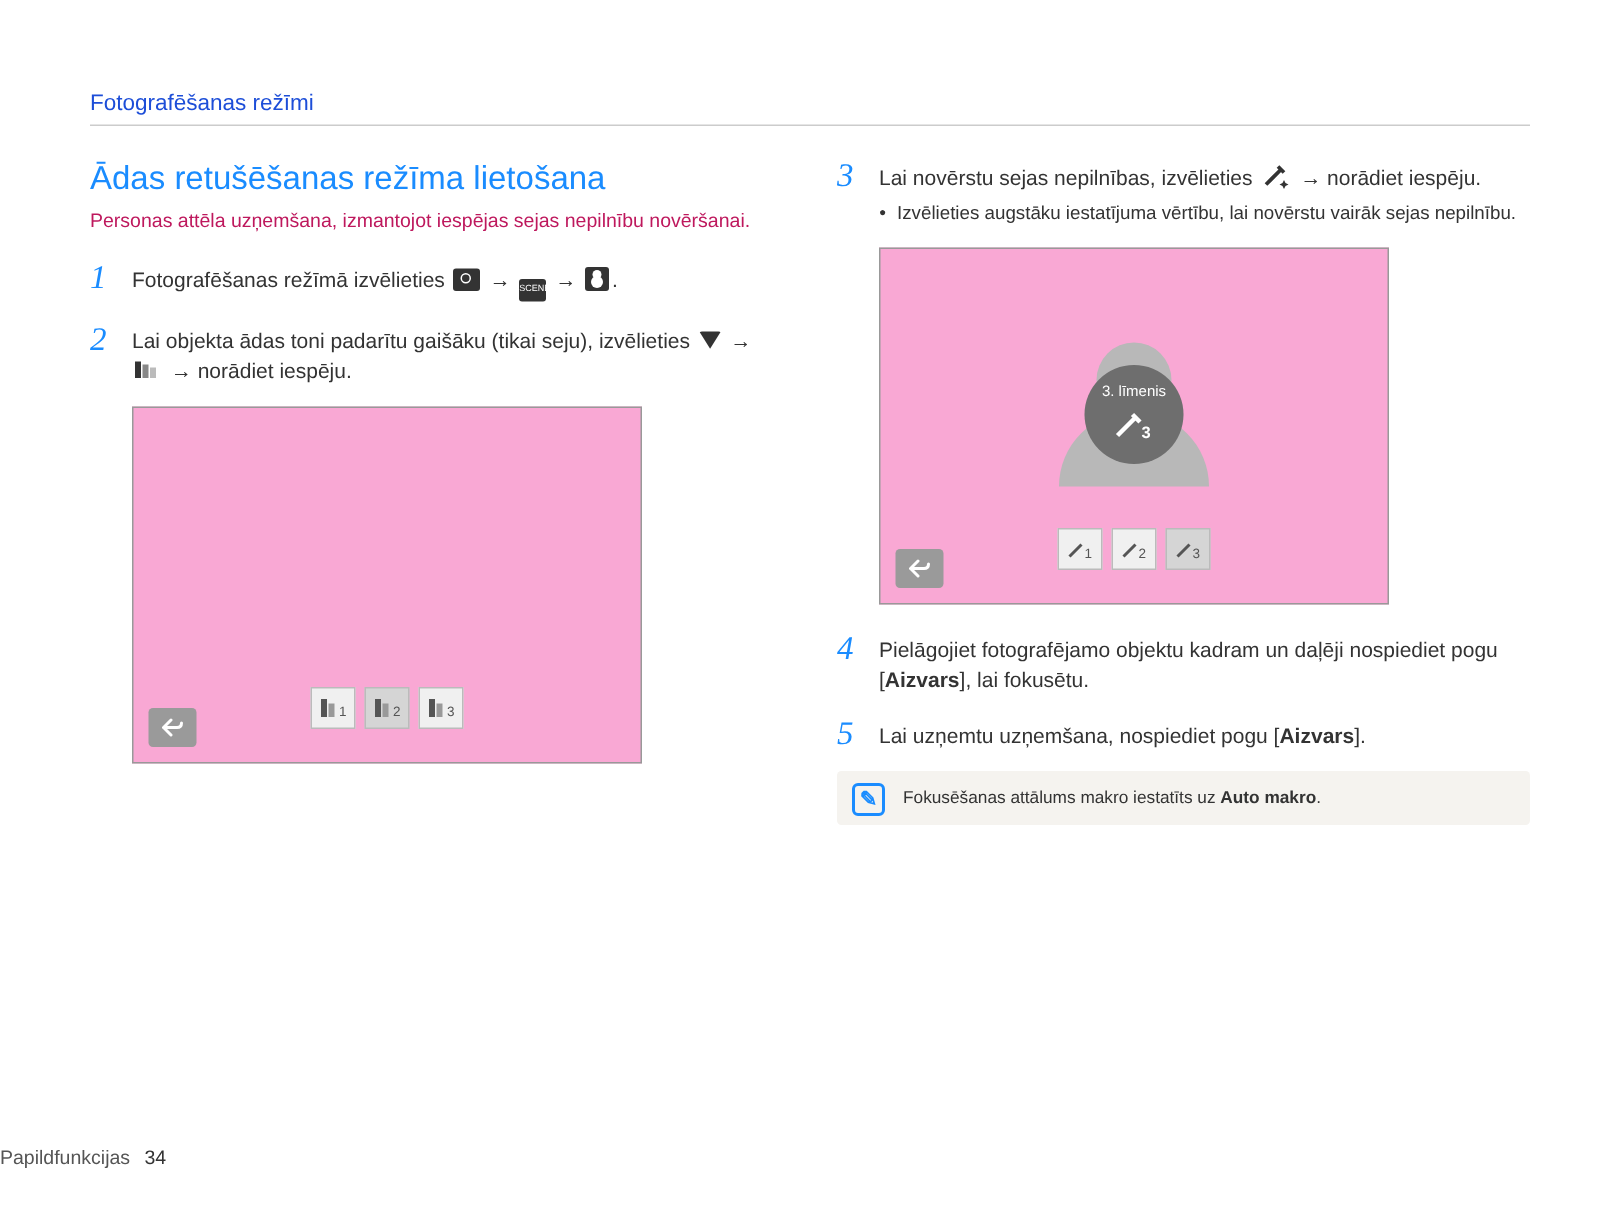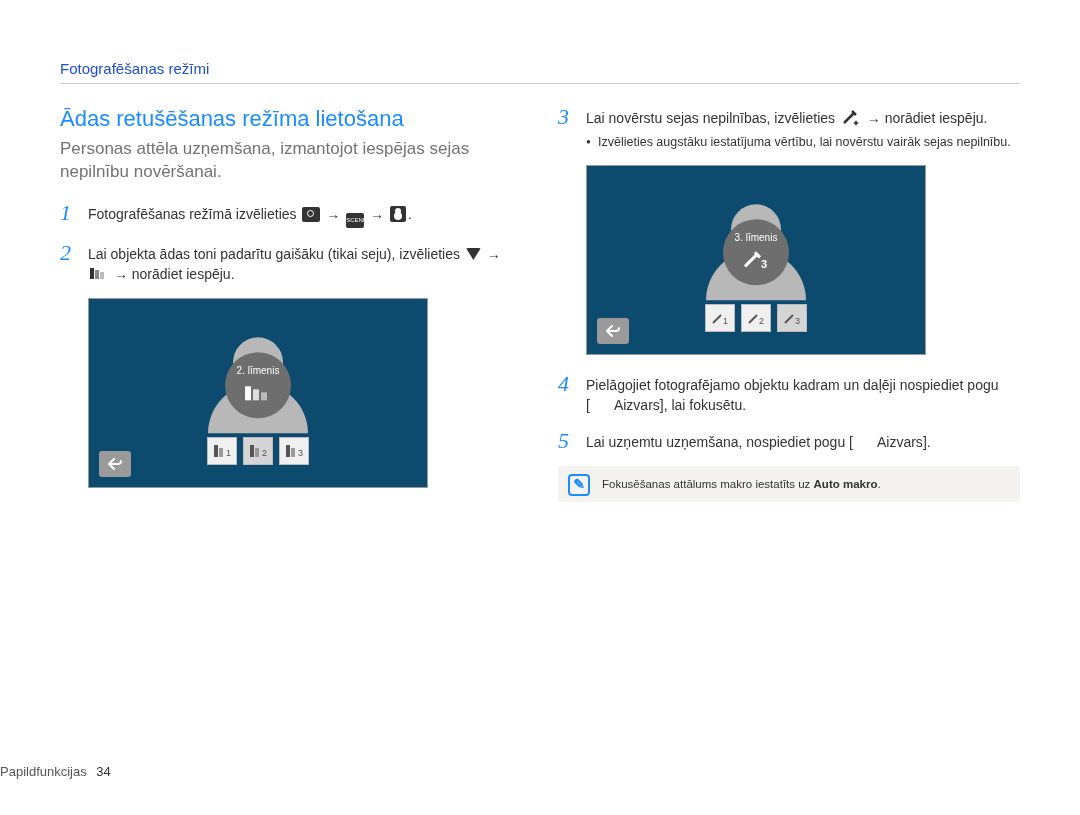--- a/index.html
+++ b/index.html
@@ -26,23 +26,23 @@
     gap: 36px;
   }
   .col { flex: 1; }
   .section-title {
     color: #1a8cff;
     font-size: 22px;
     font-weight: normal;
     margin-bottom: 6px;
   }
   .intro {
-    font-size: 17px;
+    font-size: 13px;
     line-height: 1.35;
-    color: #737373;
+    color: #be185d;
     margin-bottom: 18px;
   }
   .step {
     display: flex;
     gap: 10px;
     margin-bottom: 14px;
   }
   .step-num {
     color: #1a8cff;
     font-size: 22px;
@@ -50,21 +50,21 @@
     font-family: Georgia, serif;
     line-height: 1;
     min-width: 18px;
   }
   .step-body {
     font-size: 14px;
     line-height: 1.45;
     flex: 1;
     padding-top: 2px;
   }
-  .step-body .bold { font-weight: normal; padding-left: 24px; }
+  .step-body .bold { font-weight: bold; }
   .sub-bullet {
     font-size: 12.5px;
     line-height: 1.35;
     margin-top: 6px;
     padding-left: 12px;
     position: relative;
   }
   .sub-bullet::before {
     content: "●";
     font-size: 8px;
@@ -122,23 +122,23 @@
   .icon-dots-a svg, .icon-sparkle svg { width: 100%; height: 100%; }
   .icon-sparkle {
     background: none;
     width: 20px; height: 16px;
     vertical-align: -3px;
   }
 
   .screen {
     border: 1px solid #999;
     width: 340px;
-    height: 190px;
+    height: 238px;
     margin: 8px 0 18px 28px;
-    background: #0c4a6e;
+    background: #f9a8d4;
     position: relative;
   }
   .screen-figure {
     position: absolute;
     left: 50%;
     top: 50%;
     transform: translate(-50%, -58%);
   }
   .head {
     width: 50px; height: 50px;
@@ -282,34 +282,20 @@
                 <rect x="0" y="2" width="4" height="11" fill="#333"></rect>
                 <rect x="5" y="4" width="4" height="9" fill="#888"></rect>
                 <rect x="10" y="6" width="4" height="7" fill="#bbb"></rect>
               </svg>
           </span>
           <span>→ norādiet iespēju.</span>
         </div>
       </div>
 
       <div class="screen">
-        <div class="screen-figure">
-          <div class="head"></div>
-          <div class="shoulders"></div>
-          <div class="center-badge">
-            <div class="center-badge-label">2. līmenis</div>
-            <div class="center-badge-icon">
-              <svg viewBox="0 0 26 20" width="26" height="20">
-                  <rect x="0" y="4" width="6" height="14" fill="#fff"></rect>
-                  <rect x="8" y="7" width="6" height="11" fill="#ddd"></rect>
-                  <rect x="16" y="10" width="6" height="8" fill="#bbb"></rect>
-                </svg>
-            </div>
-          </div>
-        </div>
         <div class="option-row">
           <div class="opt">
               <svg viewBox="0 0 18 18">
                 <rect x="1" y="3" width="4" height="12" fill="#555"></rect>
                 <rect x="6" y="6" width="4" height="9" fill="#999"></rect>
                 <text x="13" y="14" font-size="9" fill="#555">1</text>
               </svg>
             </div>
           <div class="opt dark">
               <svg viewBox="0 0 18 18">

